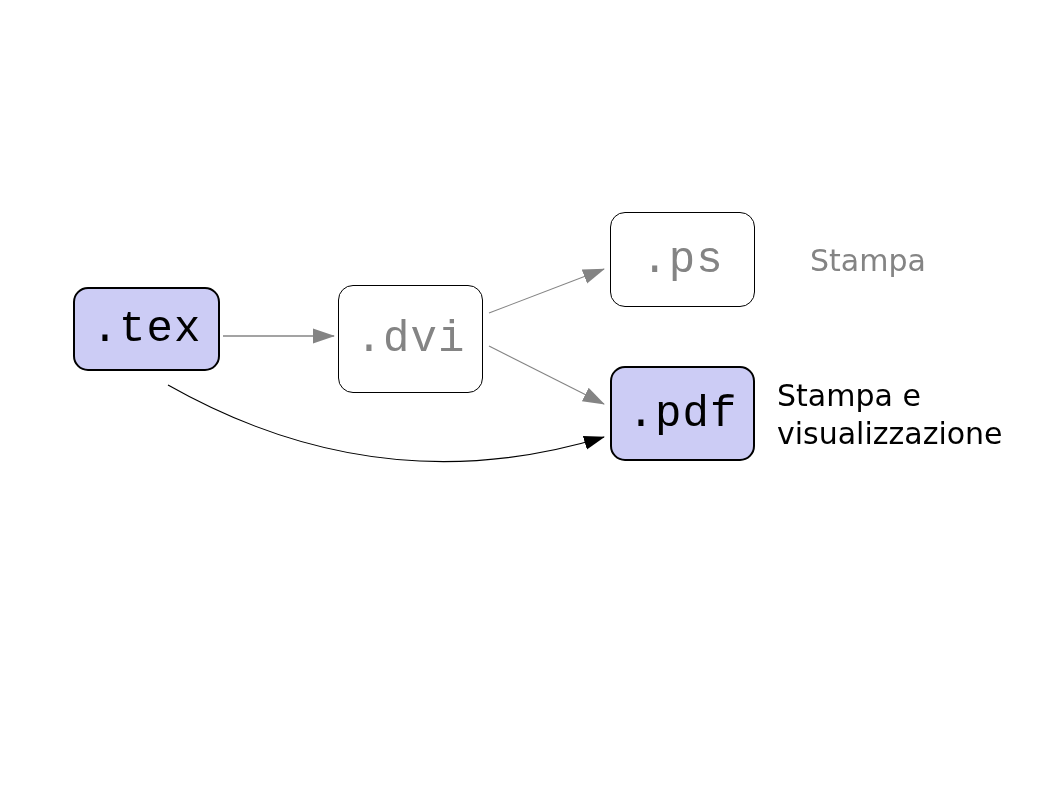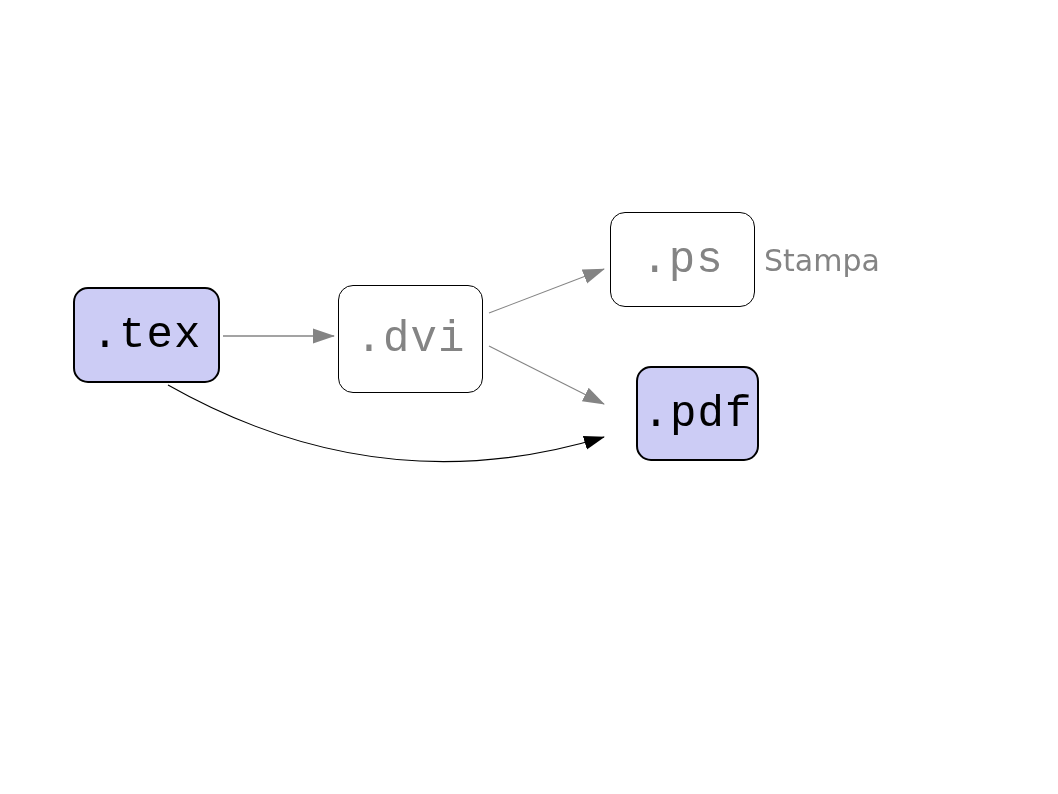--- a/index.html
+++ b/index.html
@@ -41,31 +41,31 @@
   .node-highlight {
     background: var(--node-fill-highlight, #ccccf5);
     border: 2px solid var(--node-border, #000000);
     color: #000000;
   }
   .node-plain {
     background: #ffffff;
     border: 1px solid var(--node-border, #000000);
     color: var(--gray, #848484);
   }
-  .node-tex { left: 73px;  top: 287px; width: 147px; height: 96px; }
+  .node-tex { left: 73px;  top: 287px; width: 147px; height: 84px; }
   .node-dvi { left: 338px; top: 285px; width: 145px; height: 108px; }
   .node-ps  { left: 610px; top: 212px; width: 145px; height: 95px; }
-  .node-pdf { left: 636px; top: 366px; width: 123px; height: 95px; }
+  .node-pdf { left: 610px; top: 366px; width: 145px; height: 95px; }
   .annotation {
     position: absolute;
     font-size: 30px;
     line-height: 38px;
   }
   .annotation-ps {
-    left: 764px;
+    left: 810px;
     top: 242px;
     color: var(--gray, #848484);
   }
   .annotation-pdf {
     left: 777px;
     top: 377px;
     width: 255px;
     color: #000000;
   }
 </style>
@@ -100,14 +100,15 @@
   <div class="node node-plain node-ps">
     <span>.ps</span>
   </div>
 
   <div class="node node-highlight node-pdf">
     <span>.pdf</span>
   </div>
 
   <div class="annotation annotation-ps">Stampa</div>
 
+  <div class="annotation annotation-pdf">Stampa e visualizzazione</div>
 
 </div>
 
 </body></html>

